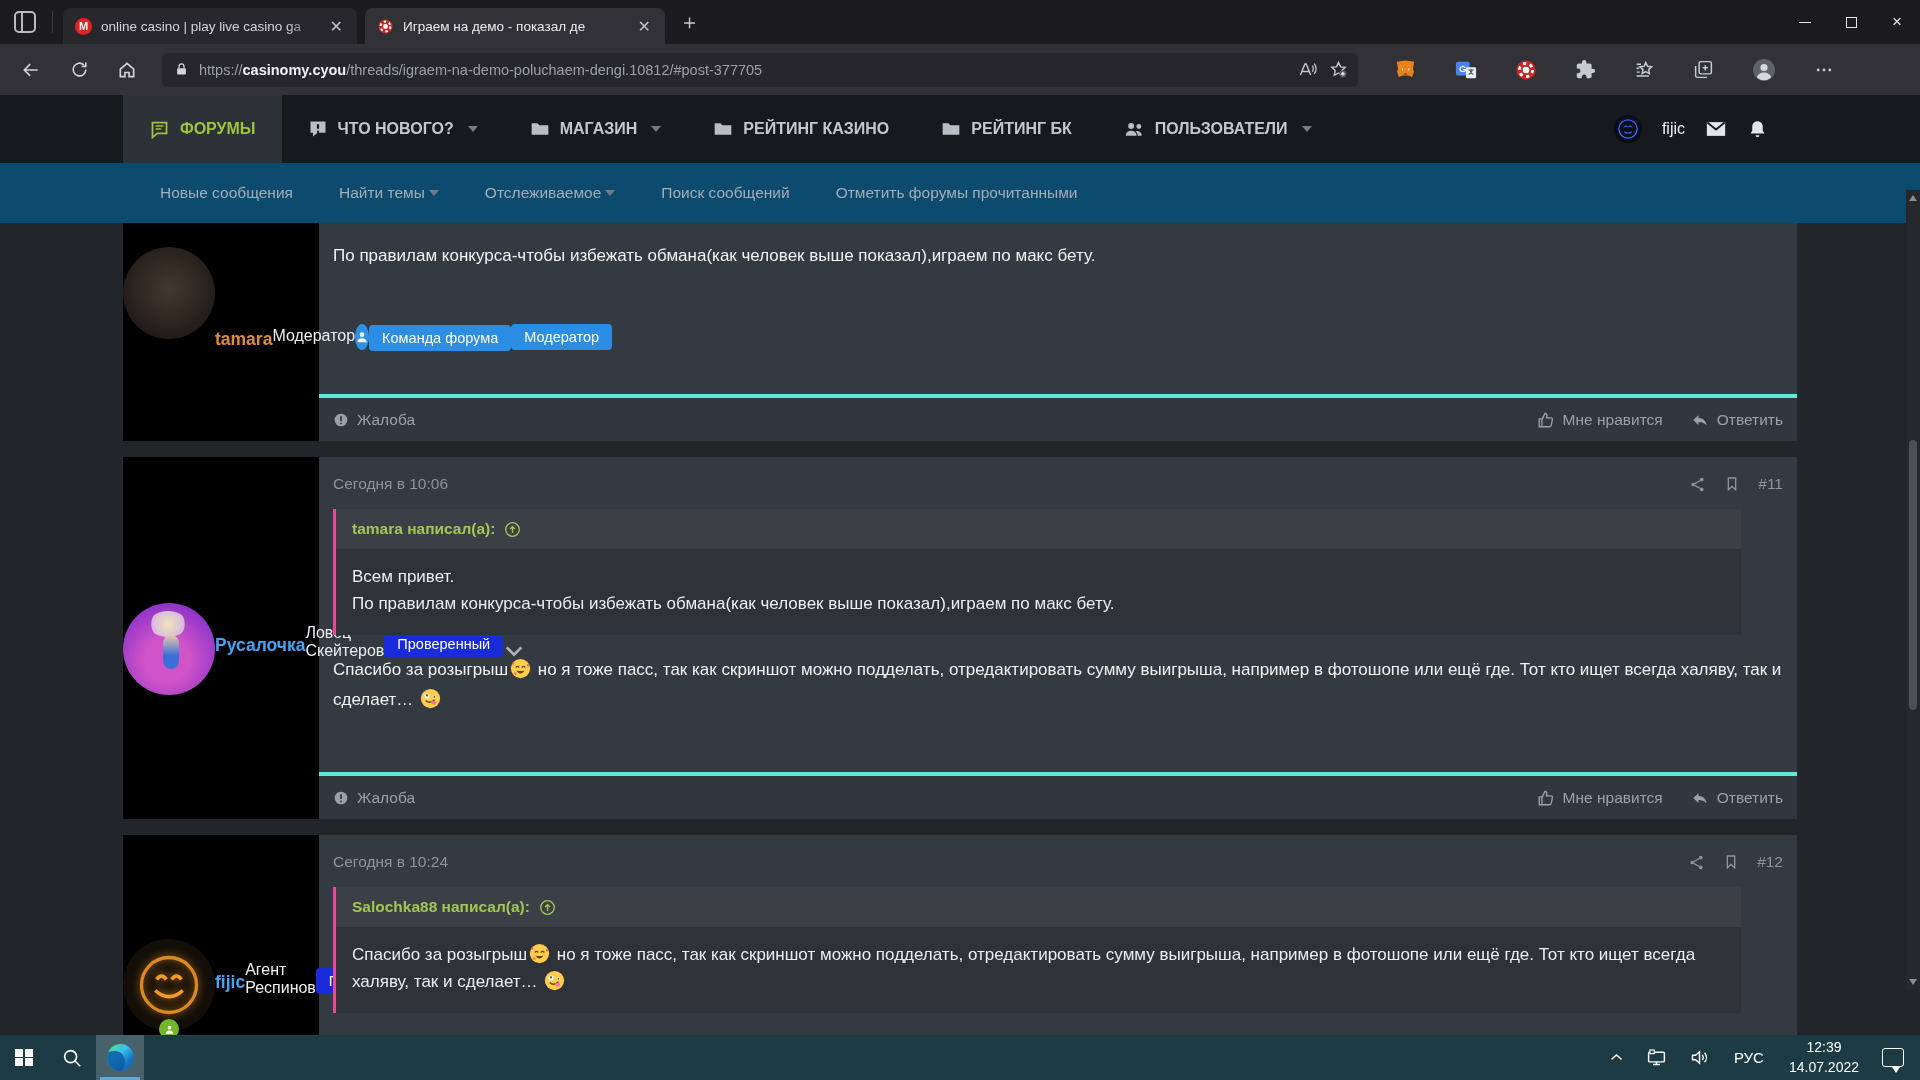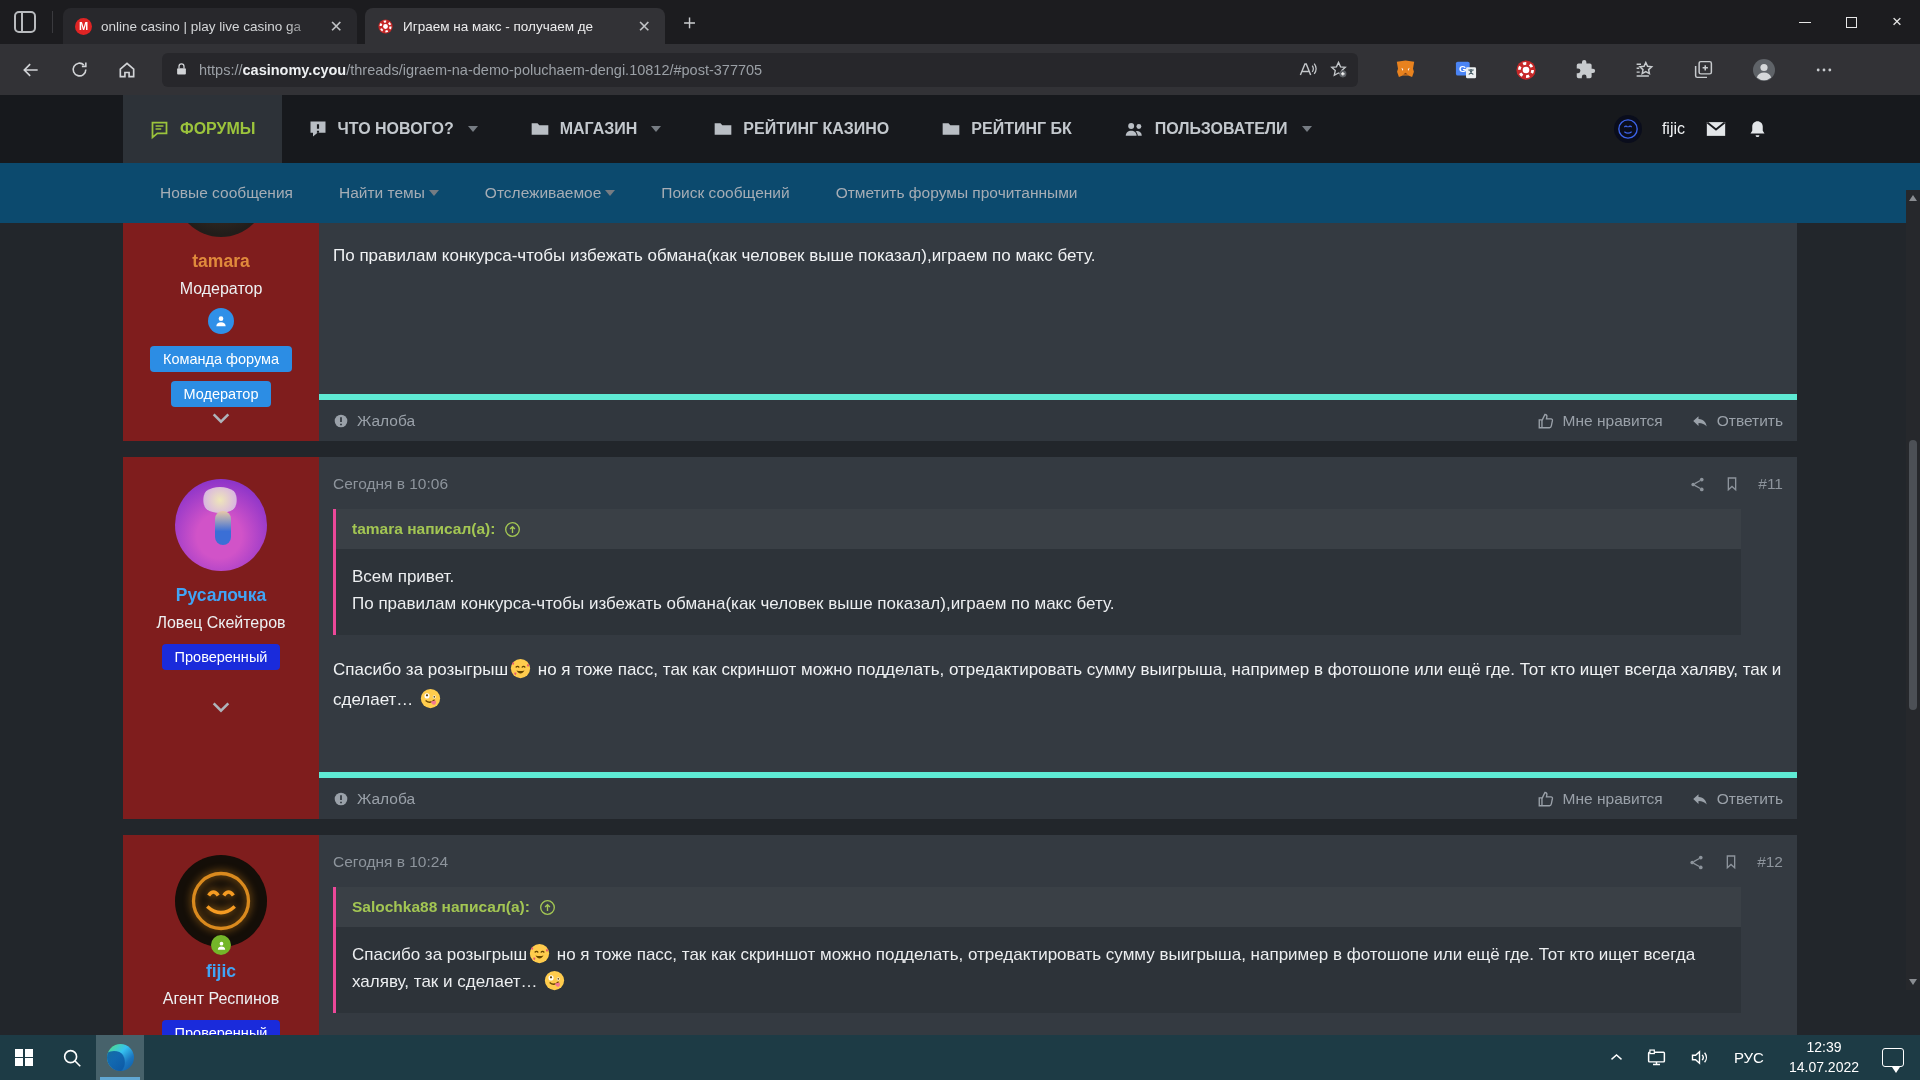--- a/index.html
+++ b/index.html
@@ -57,21 +57,21 @@
   .mini-ava{width:28px;height:28px;border-radius:50%;background:#0a0d1c;display:flex;
     align-items:center;justify-content:center}
   .fnav-user{font-weight:normal;font-size:16px;color:#f0f2f4}
 
   .subnav{height:60px;background:#0c4a6e;display:flex;align-items:center;gap:46px;
     padding-left:160px;font-size:15.5px;color:#a6adb5}
   .subnav-item{display:flex;align-items:center}
 
   .content{padding:0 123px}
   .card{display:flex;background:#343a41;margin-bottom:16px;overflow:hidden}
-  .ucol{width:196px;background:#7f1d1d;display:flex;flex-direction:column;align-items:center;flex:none}
+  .ucol{width:196px;background:#000000;display:flex;flex-direction:row;align-items:center;flex:none}
   .mcol{flex:1;display:flex;flex-direction:column;min-width:0}
 
   .avatar{width:92px;height:92px;border-radius:50%;flex:none}
   .ava-sliver{margin-top:-78px;background:radial-gradient(circle at 50% 45%,#463930,#221d1a 70%)}
   .ava-mermaid{margin-top:22px;background:radial-gradient(circle at 48% 62%,#d153c8 0 30%,#8e35c9 75%,#6d2aa8);position:relative;overflow:hidden}
   .ava-mermaid::before{content:"";position:absolute;left:26px;top:8px;width:38px;height:26px;border-radius:50%;
     background:radial-gradient(circle,#efe6b9,#d9b7e0 70%,transparent 75%)}
   .ava-mermaid::after{content:"";position:absolute;left:40px;top:32px;width:16px;height:34px;border-radius:8px;
     background:linear-gradient(180deg,#e9c9a8,#3b6fd6 60%)}
   .ava-fijic{margin-top:20px;background:#140e08;position:relative;display:flex;align-items:center;justify-content:center}
@@ -91,21 +91,21 @@
 
   .phead{display:flex;align-items:center;padding:18px 14px 0;font-size:15.5px;color:#8d949c}
   .phead-right{margin-left:auto;display:flex;align-items:center;gap:18px;color:#8d949c}
   .msgtext{margin:20px 14px 0;font-size:17px;line-height:1.75;color:#f0f2f4}
   .msgtext.first{margin-top:18px}
   .quote{margin:16px 56px 0 14px;border-left:3px solid #ec4899}
   .qhead{background:#3a4046;color:#a3c653;font-weight:bold;font-size:15.5px;
     padding:11px 16px;display:flex;align-items:center;gap:9px}
   .qbody{background:#2d3339;color:#eceef0;font-size:17px;line-height:1.6;padding:14px 16px 18px}
   .reaction{display:flex;align-items:center;gap:7px;margin:0 14px 14px;font-size:15.5px;color:#4597e0;margin-top:auto}
-  .abar{margin-top:auto;border-top:6px solid #5eead4;background:#31373e;height:47px;flex:none;
+  .abar{margin-top:auto;border-top:4px solid #5eead4;background:#31373e;height:47px;flex:none;
     display:flex;align-items:center;padding:0 14px;font-size:15.5px;color:#9aa1a9}
   .abar .left,.abar .act{display:flex;align-items:center;gap:8px}
   .abar-right{margin-left:auto;display:flex;align-items:center;gap:28px}
   .emj{width:21px;height:21px;flex:none;display:inline-block;vertical-align:-4px;margin:0 2px}
 
   
   .vscroll{position:absolute;top:95px;bottom:45px;right:0;width:14px;background:#26282c}
   .vthumb{position:absolute;left:3px;top:250px;width:8px;height:270px;background:#4c5056;border-radius:4px}
   .sarrow{position:absolute;left:3px;width:0;height:0;border-left:4px solid transparent;border-right:4px solid transparent}
   .sarrow.up{top:5px;border-bottom:6px solid #8a8d92}
@@ -224,21 +224,21 @@
       <span class="fav-m">M</span>
       <span class="tab-title">online casino | play live casino ga</span>
       <span class="tab-x">✕</span>
     </div>
     <div class="tab active" style="margin-left:8px">
       <svg width="17" height="17" viewBox="0 0 24 24">
           <circle cx="12" cy="12" r="10" fill="#c62828"></circle>
           <circle cx="12" cy="12" r="7" fill="none" stroke="#fff" stroke-width="3" stroke-dasharray="3.5 3.9"></circle>
           <circle cx="12" cy="12" r="3.4" fill="#fff"></circle>
         </svg>
-      <span class="tab-title">Играем на макс - получаем де</span>
+      <span class="tab-title">Играем на демо - показал де</span>
       <span class="tab-x">✕</span>
     </div>
     <div class="newtab">＋</div>
     <div class="wincontrols">
       <div class="winbtn">
           <span class="mn"></span>
         </div>
       <div class="winbtn">
           <span class="sq"></span>
         </div>

